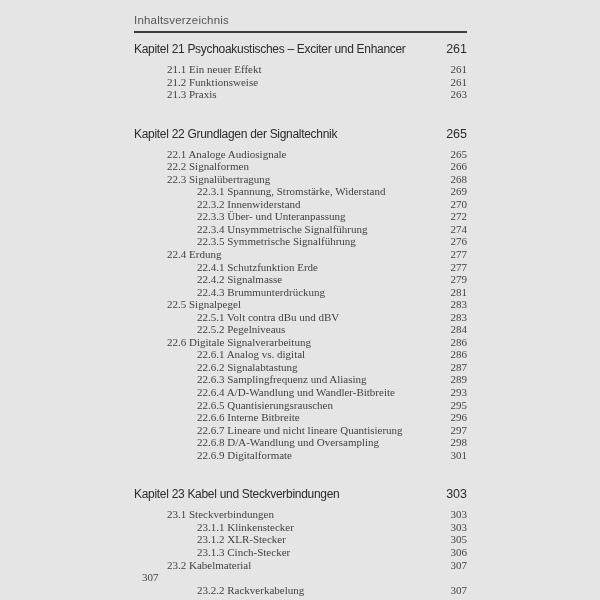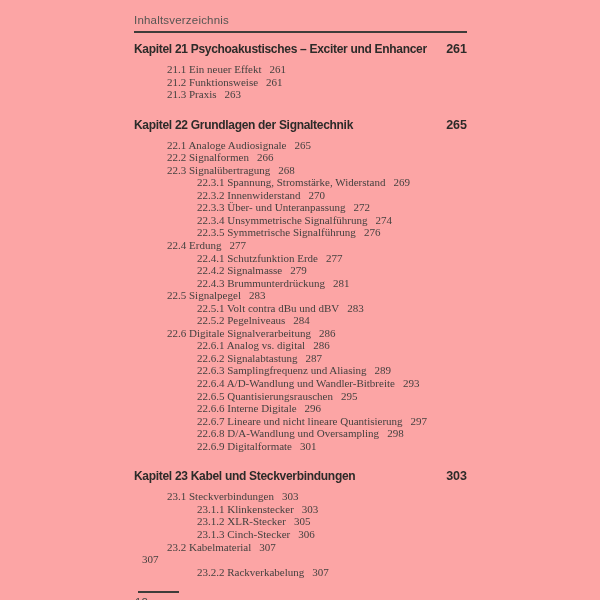--- a/index.html
+++ b/index.html
@@ -11,57 +11,57 @@
     width: 600px;
     height: 600px;
     font-family: "Liberation Sans", sans-serif;
     overflow: hidden;
   }
   .page {
     box-sizing: border-box;
     width: 600px;
     height: 600px;
     padding: 14px 133px 0 134px;
-    background: #fca5a5;
+    background: #e5e5e5;
     position: relative;
   }
   .doc-header {
     font-size: 11.5px;
     line-height: 13px;
     color: #575553;
     letter-spacing: 0.2px;
   }
   .header-rule {
     height: 2px;
     background: #3e3c3a;
     margin-top: 4px;
   }
-  .chapter { margin-top: 16px; }
+  .chapter { margin-top: 25px; }
   .chapter.first { margin-top: 8px; }
   .chapter-head {
     display: flex;
     justify-content: space-between;
     align-items: baseline;
-    font-weight: bold;
+    font-weight: normal;
     font-size: 12px;
     letter-spacing: -0.3px;
     line-height: 16px;
     color: #2d2b29;
     margin-bottom: 6px;
     white-space: nowrap;
     text-align: center;
   }
   .chapter-head .chap-page {
     font-size: 12.5px;
     letter-spacing: 0;
     margin-left: 10px;
   }
   .entry {
     display: flex;
-    justify-content: flex-start;
+    justify-content: space-between;
     align-items: baseline;
     font-family: "Liberation Serif", serif;
     font-size: 11px;
     line-height: 12.55px;
     color: #454240;
     white-space: nowrap;
   }
   .entry .lbl.l1 { padding-left: 33px; }
   .entry .lbl.l2 { padding-left: 63px; font-family: Liberation Serif, serif; }
   .entry .pg { margin-left: 8px; }
@@ -188,21 +188,21 @@
         </div>
         <div class="entry">
           <span class="lbl l2">22.6.4 A/D-Wandlung und Wandler-Bitbreite</span>
           <span class="pg">293</span>
         </div>
         <div class="entry">
           <span class="lbl l2">22.6.5 Quantisierungsrauschen</span>
           <span class="pg">295</span>
         </div>
         <div class="entry">
-          <span class="lbl l2">22.6.6 Interne Digitale</span>
+          <span class="lbl l2">22.6.6 Interne Bitbreite</span>
           <span class="pg">296</span>
         </div>
         <div class="entry">
           <span class="lbl l2">22.6.7 Lineare und nicht lineare Quantisierung</span>
           <span class="pg">297</span>
         </div>
         <div class="entry">
           <span class="lbl l2">22.6.8 D/A-Wandlung und Oversampling</span>
           <span class="pg">298</span>
         </div>

